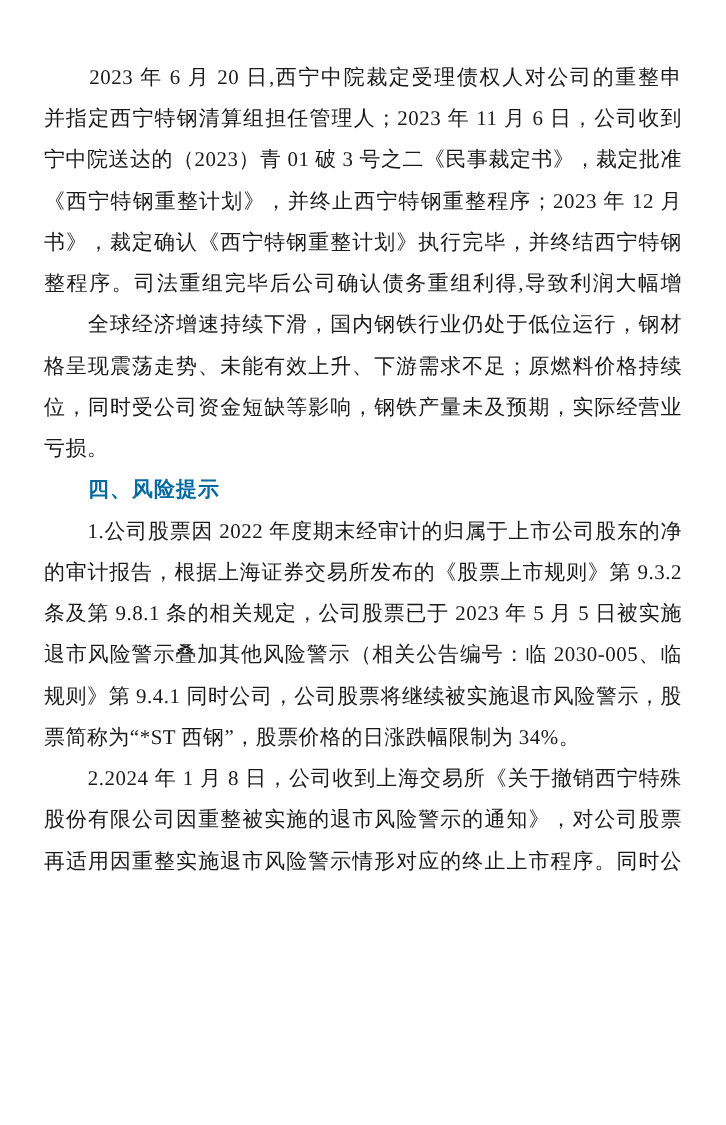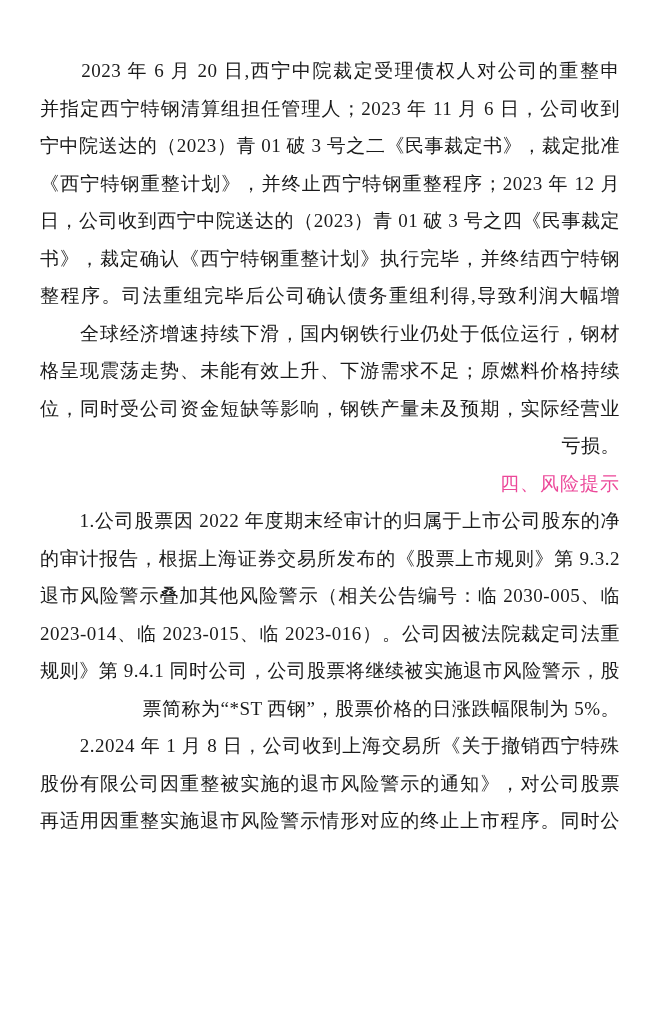--- a/index.html
+++ b/index.html
@@ -23,66 +23,65 @@
     margin: 0;
     padding: 0;
   }
   .line {
     font-family: "Liberation Serif", "DejaVu Serif", serif;
     font-size: 19px;
     color: #1a1a1a;
     height: 37.5px;
     line-height: 37.5px;
     overflow: hidden;
-    text-align: right;
+    text-align: left;
     letter-spacing: 0.5px;
   }
   
   .line.fill {
     text-align: justify;
     text-align-last: justify;
     -moz-text-align-last: justify;
   }
   .block.heading .line {
     font-family: "Liberation Sans", "DejaVu Sans", sans-serif;
-    font-weight: 400;
-    color: #ec4899;
+    font-weight: 700;
+    color: #0369a1;
     letter-spacing: 1px;
   }
 </style>
 </head>
 <body style="background: rgb(255, 255, 255);">
 
 <main class="page" style="background: rgb(255, 255, 255);">
   <div id="doc-content">
       <div class="block paragraph">
         <div class="line fill">　　2023 年 6 月 20 日,西宁中院裁定受理债权人对公司的重整申请，</div>
         <div class="line fill">并指定西宁特钢清算组担任管理人；2023 年 11 月 6 日，公司收到西</div>
         <div class="line fill">宁中院送达的（2023）青 01 破 3 号之二《民事裁定书》，裁定批准</div>
         <div class="line fill">《西宁特钢重整计划》，并终止西宁特钢重整程序；2023 年 12 月 20</div>
-        <div class="line fill">日，公司收到西宁中院送达的（2023）青 01 破 3 号之四《民事裁定</div>
         <div class="line fill">书》，裁定确认《西宁特钢重整计划》执行完毕，并终结西宁特钢重</div>
         <div class="line fill">整程序。司法重组完毕后公司确认债务重组利得,导致利润大幅增加。</div>
       </div>
       <div class="block paragraph">
         <div class="line fill">　　全球经济增速持续下滑，国内钢铁行业仍处于低位运行，钢材价</div>
         <div class="line fill">格呈现震荡走势、未能有效上升、下游需求不足；原燃料价格持续高</div>
         <div class="line fill">位，同时受公司资金短缺等影响，钢铁产量未及预期，实际经营业务</div>
         <div class="line">亏损。</div>
       </div>
       <div class="block heading">
         <div class="line">　　四、风险提示</div>
       </div>
       <div class="block paragraph">
         <div class="line fill">　　1.公司股票因 2022 年度期末经审计的归属于上市公司股东的净</div>
         <div class="line fill">的审计报告，根据上海证券交易所发布的《股票上市规则》第 9.3.2</div>
+        <div class="line fill">条及第 9.8.1 条的相关规定，公司股票已于 2023 年 5 月 5 日被实施</div>
         <div class="line fill">退市风险警示叠加其他风险警示（相关公告编号：临 2030-005、临</div>
-        <div class="line fill">2023-014、临 2023-015、临 2023-016）。公司因被法院裁定司法重</div>
         <div class="line fill">规则》第 9.4.1 同时公司，公司股票将继续被实施退市风险警示，股</div>
-        <div class="line">票简称为“*ST 西钢”，股票价格的日涨跌幅限制为 5%。</div>
+        <div class="line">票简称为“*ST 西钢”，股票价格的日涨跌幅限制为 34%。</div>
       </div>
       <div class="block paragraph">
         <div class="line fill">　　2.2024 年 1 月 8 日，公司收到上海交易所《关于撤销西宁特殊钢</div>
         <div class="line fill">股份有限公司因重整被实施的退市风险警示的通知》，对公司股票不</div>
         <div class="line fill">再适用因重整实施退市风险警示情形对应的终止上市程序。同时公司</div>
       </div>
     </div>
 </main>
 
 </body></html>

